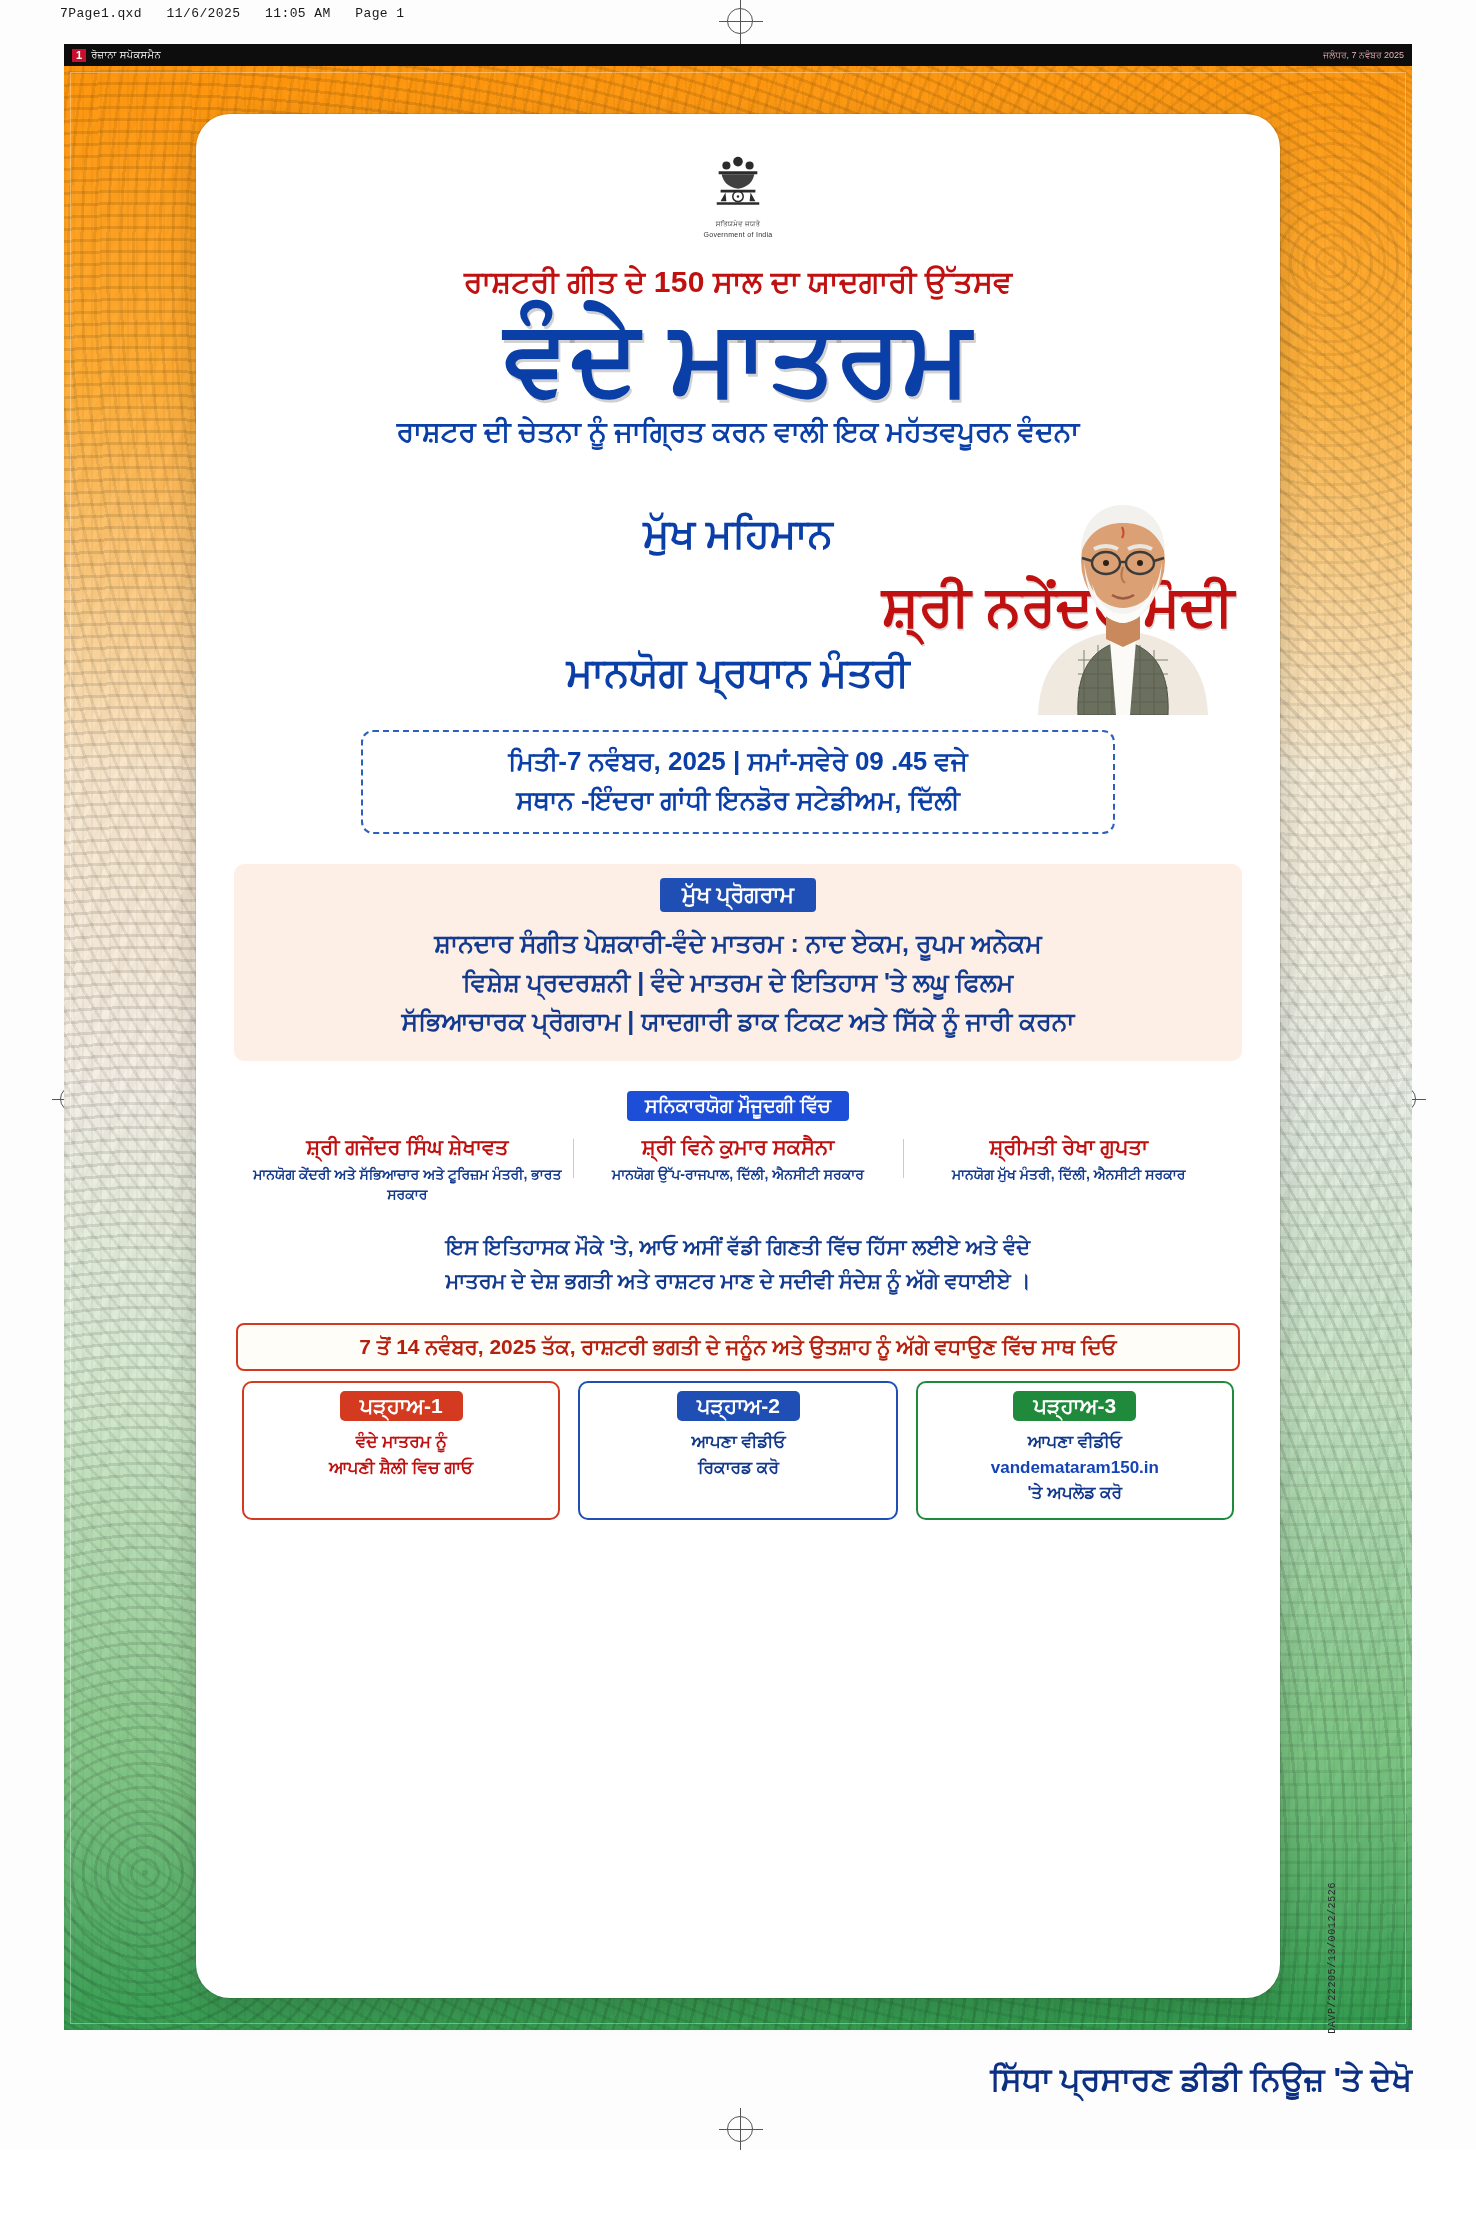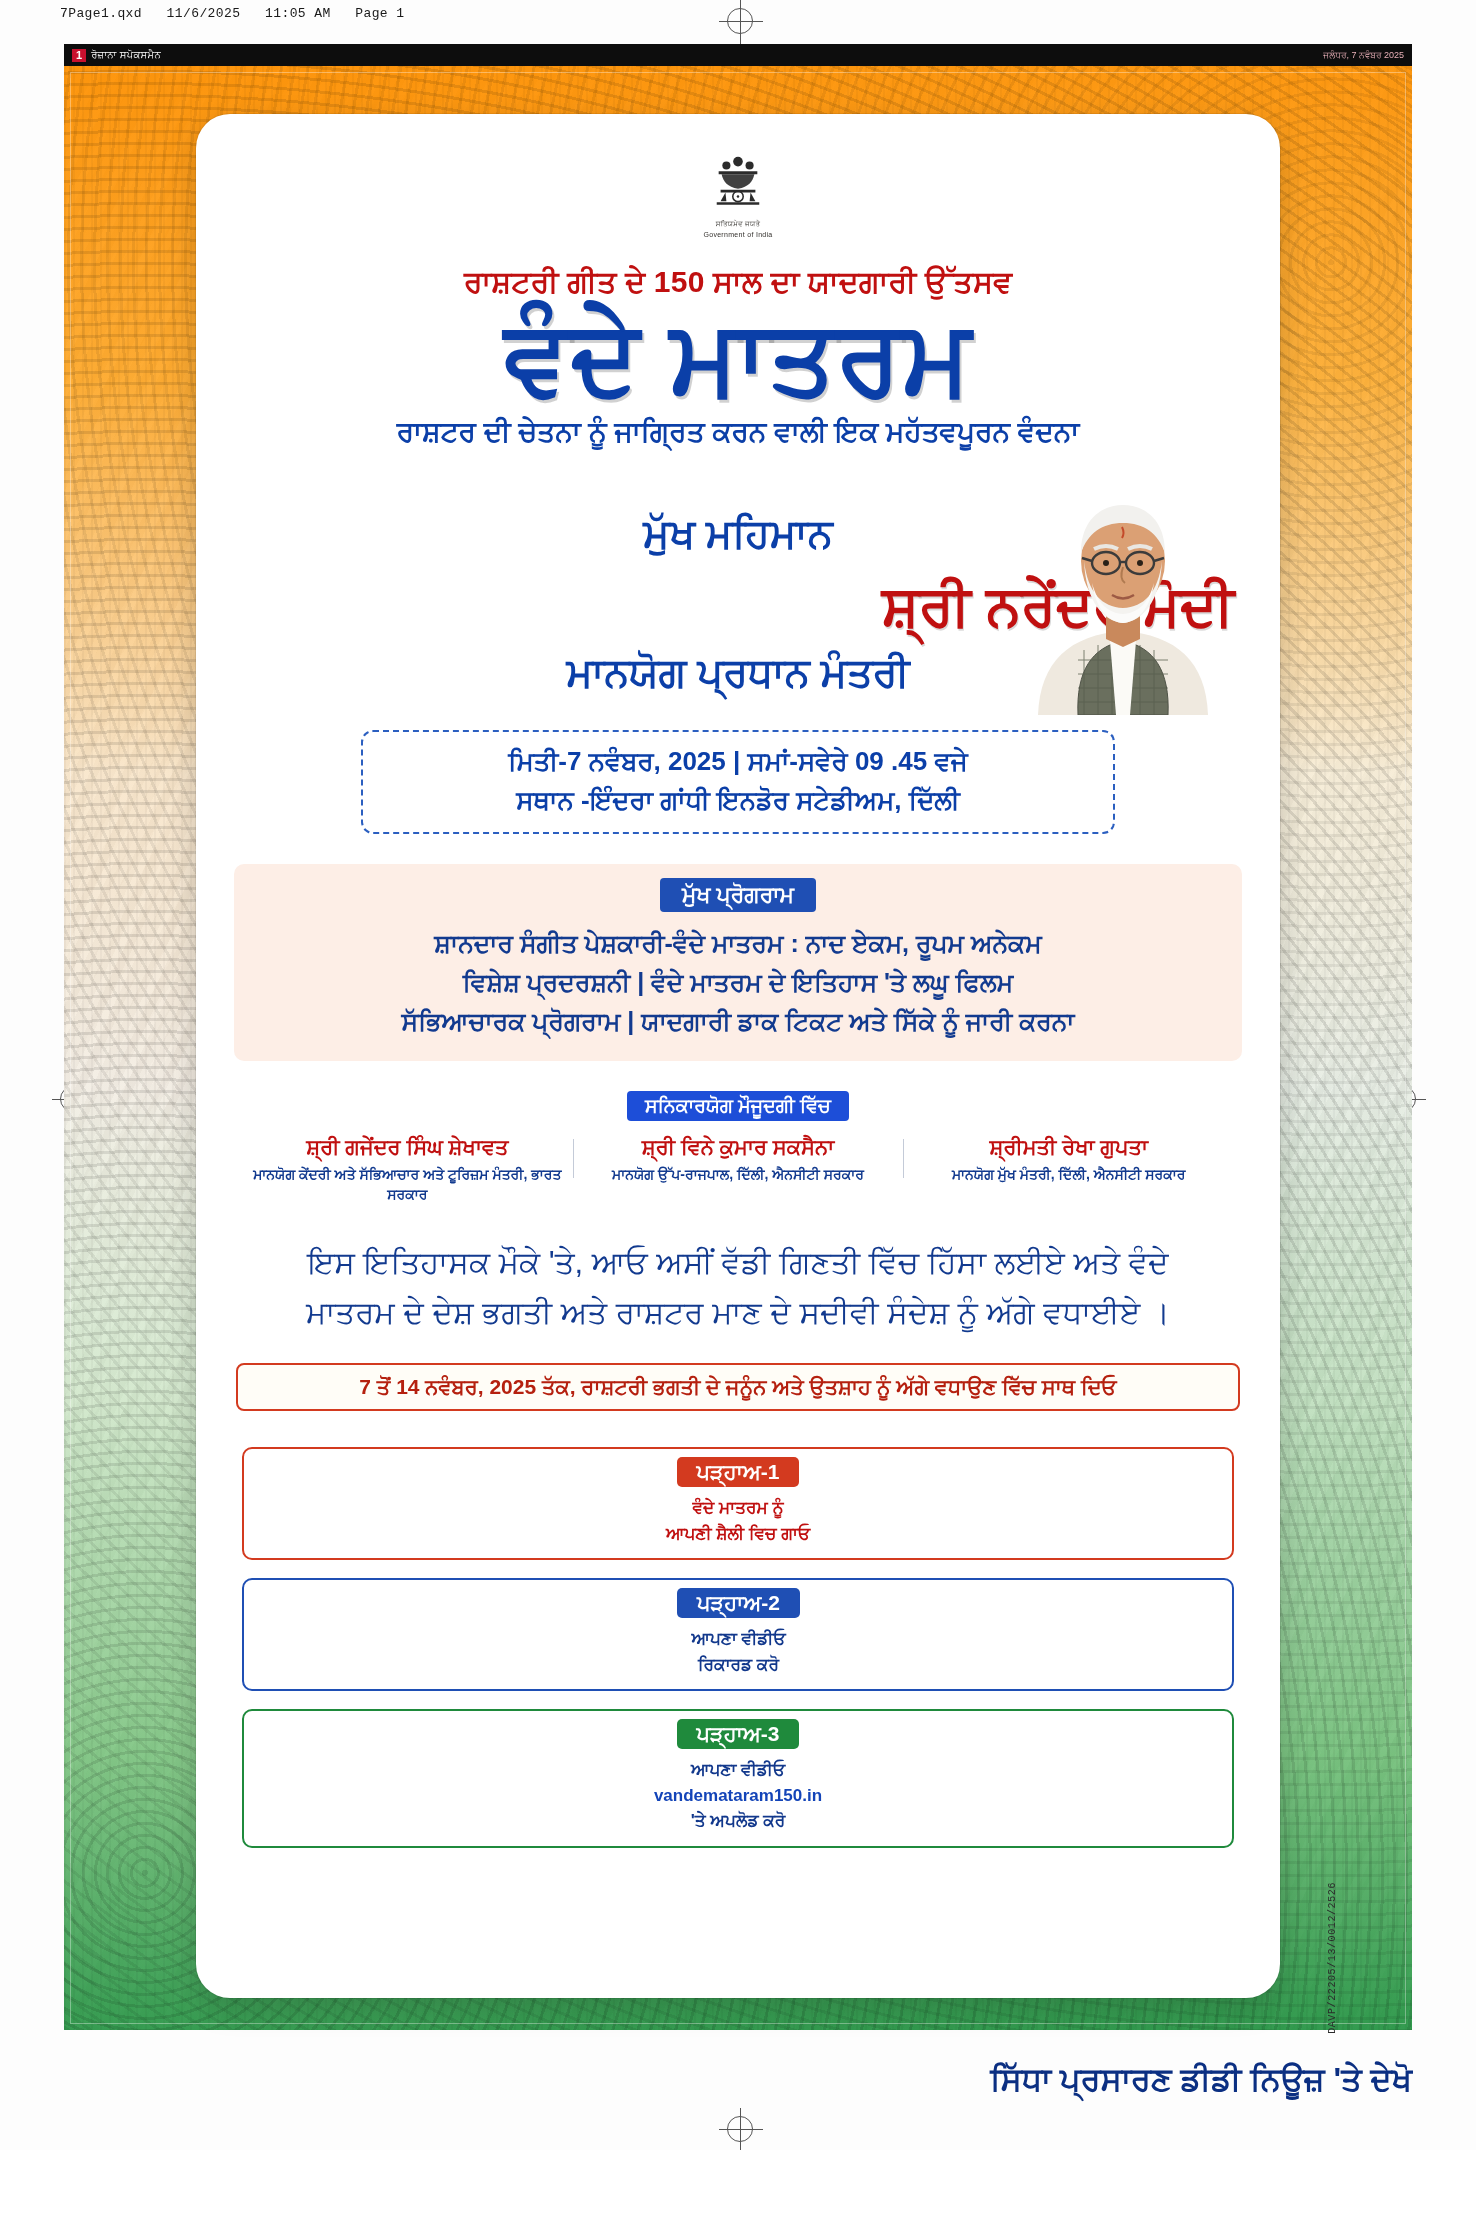--- a/index.html
+++ b/index.html
@@ -186,39 +186,39 @@
   }
   .dig + .dig::before {
     content: ""; position: absolute; left: 0; top: 4px; bottom: 6px;
     width: 1px; background: #c4cbd8;
   }
   .dig-name { font-size: 21px; font-weight: 700; color: #c01010; }
   .dig-desig { margin-top: 5px; font-size: 14px; font-weight: 700; color: #123a8f; line-height: 1.45; }
 
   
   .appeal {
-    margin-top: 34px;
-    font-size: 31px; font-weight: 400; color: #123a8f;
+    margin-top: 26px;
+    font-size: 21px; font-weight: 700; color: #123a8f;
     line-height: 1.6;
   }
 
   
   .week-banner {
     margin: 26px -6px 0;
     border: 2px solid #d33a1f;
     border-radius: 8px;
     padding: 10px 12px;
     background: #fffdf7;
     font-size: 21px; font-weight: 700; color: #b5200f;
   }
 
   
   .steps {
-    margin-top: 36px;
-    display: flex; gap: 18px; justify-content: space-between; flex-direction: column;
+    margin-top: 10px;
+    display: flex; gap: 18px; justify-content: space-between;
   }
   .step {
     flex: 1 1 0;
     border: 2px solid #d33a1f;
     border-radius: 10px;
     padding: 8px 6px 12px;
     background: #fff;
   }
   .step.blue { border-color: #1f4fb4; padding-left: 7px; }
   .step.green { border-color: #1f8a3c; }

